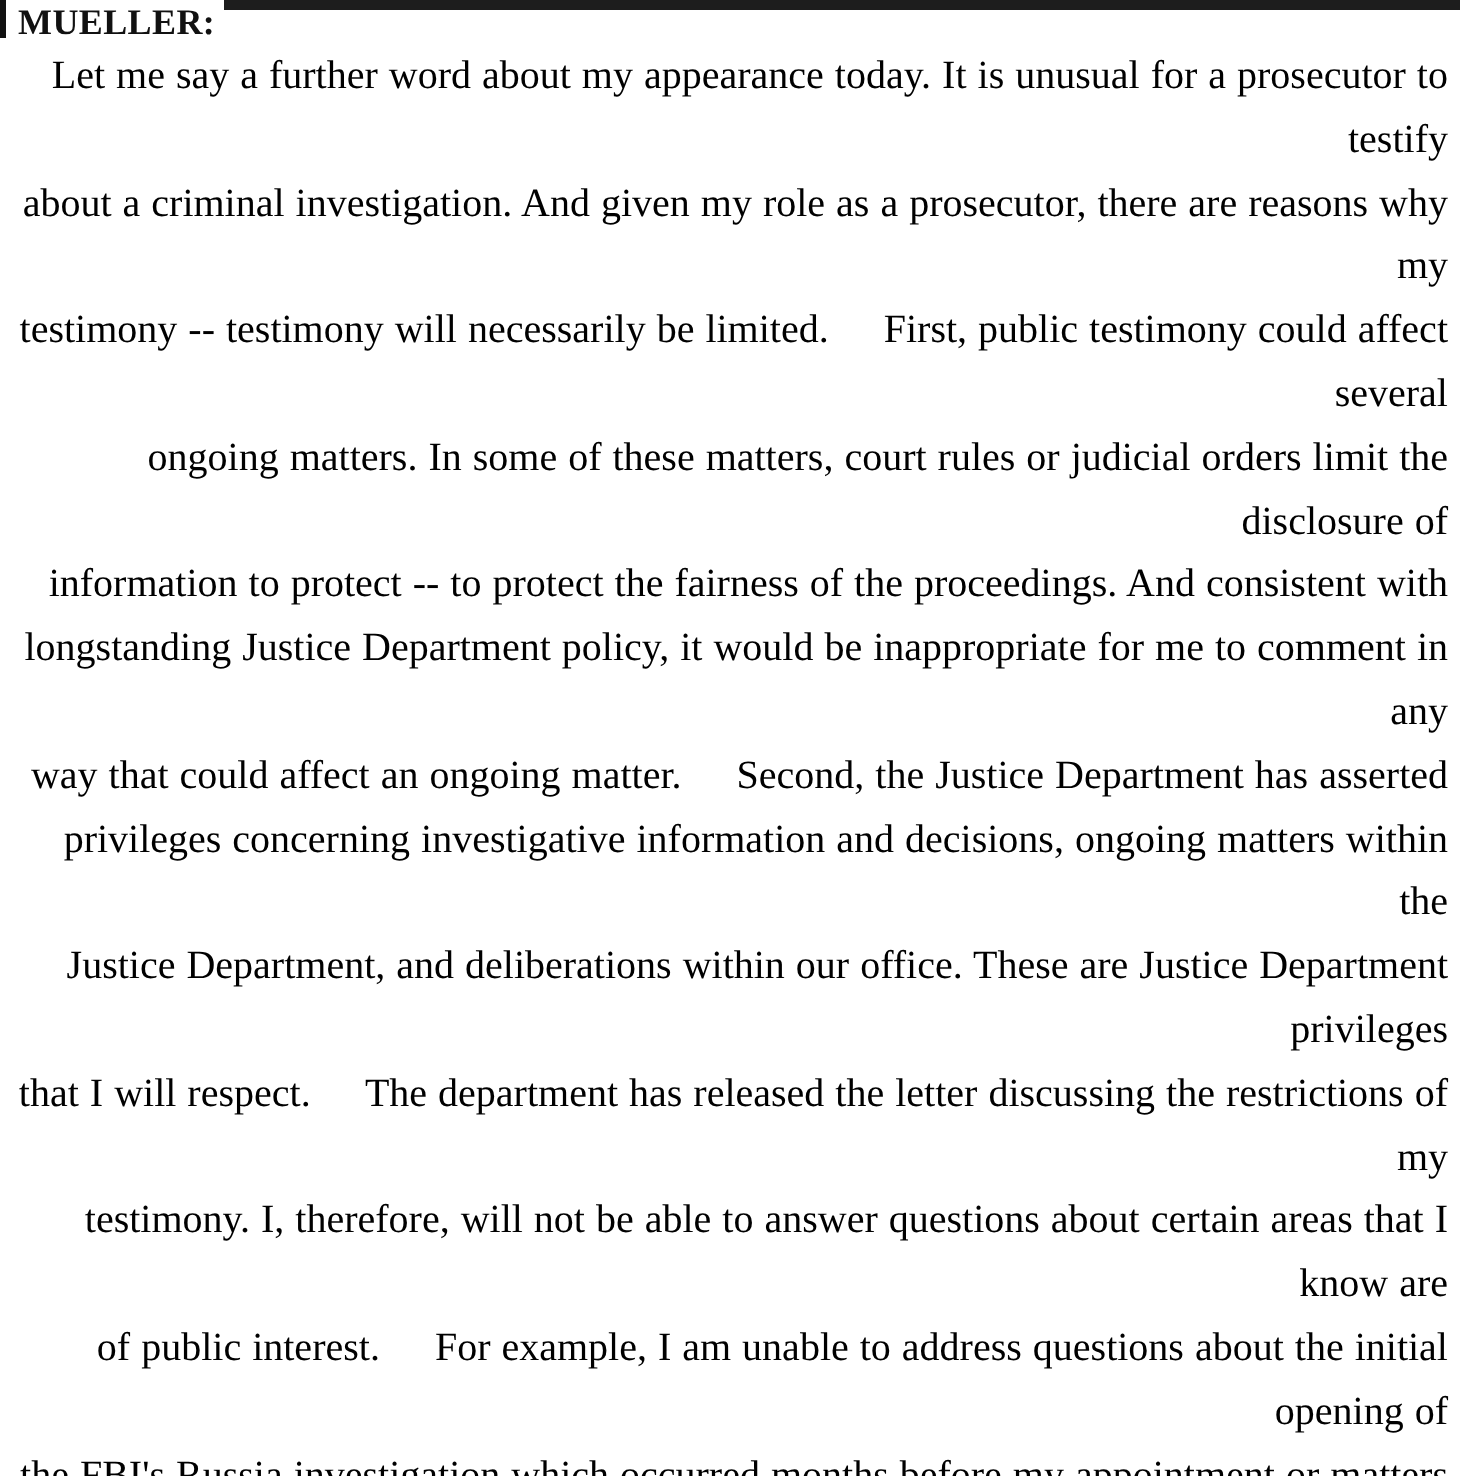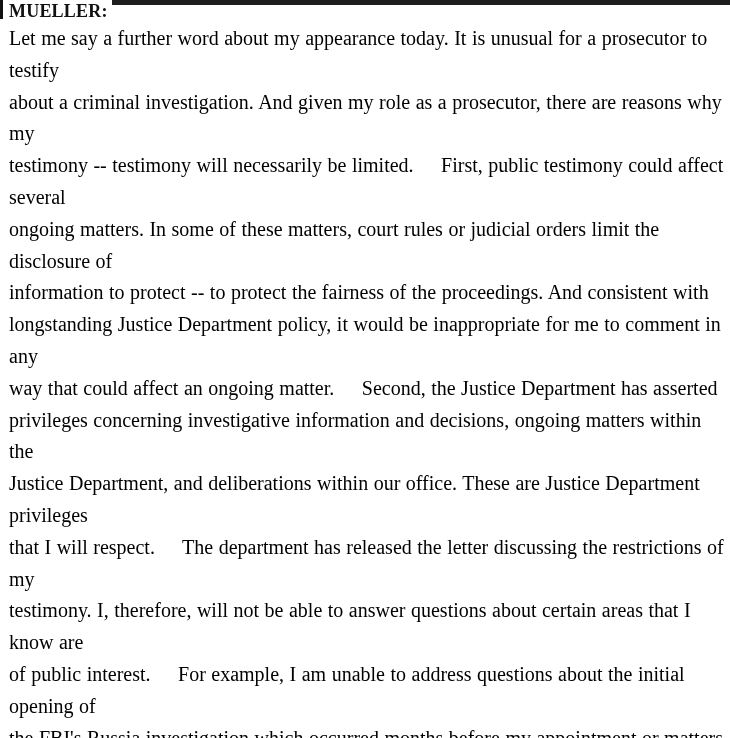--- a/index.html
+++ b/index.html
@@ -11,20 +11,21 @@
     width: 730px;
     height: 738px;
     background: #ffffff;
     font-family: "Liberation Serif", serif;
     position: relative;
   }
   .page {
     position: absolute;
     inset: 0;
     background: #ffffff;
+    text-align: right;
   }
   .top-bar {
     position: absolute;
     top: 0;
     left: 112px;
     right: 0;
     height: 5px;
     background: #1d1d1d;
   }
   .left-mark {

